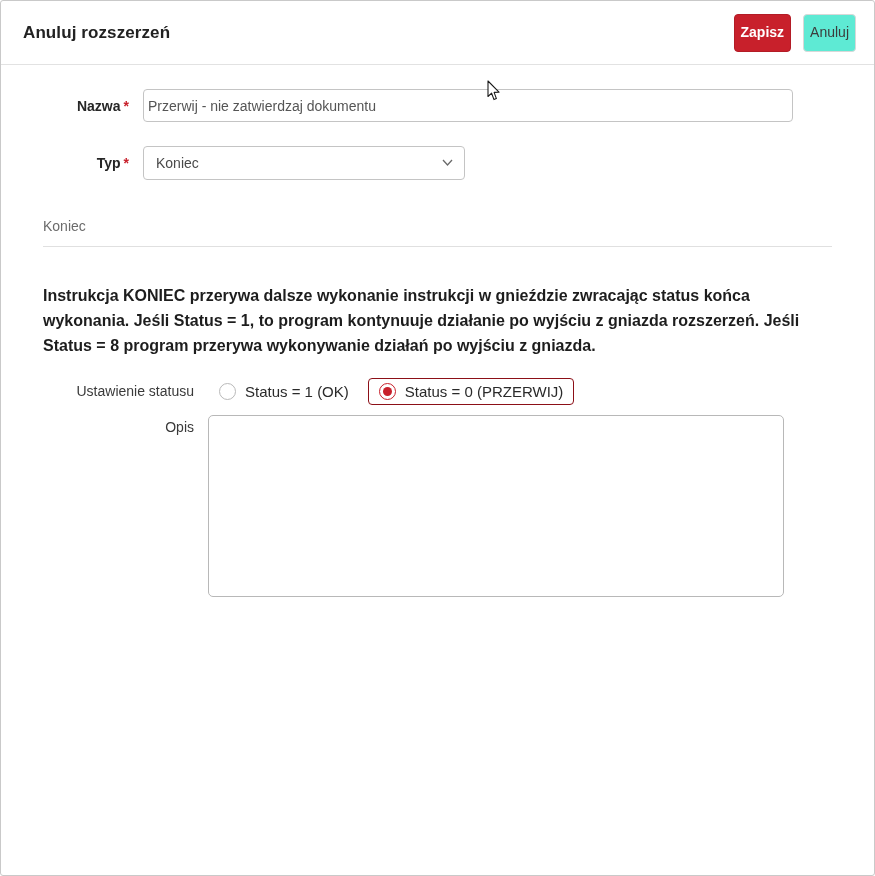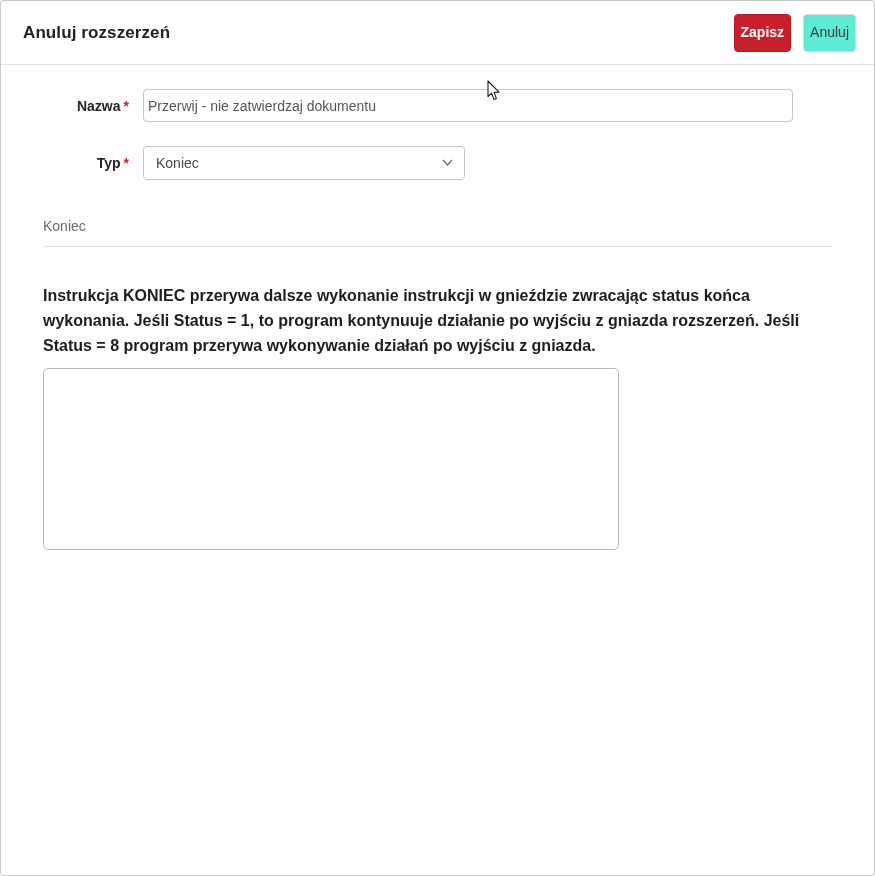--- a/index.html
+++ b/index.html
@@ -295,22 +295,38 @@
 
   </div>
 
   <div class="section">
     <div class="section-title">Koniec</div>
     <div class="section-rule"></div>
   </div>
 
   <div class="description">Instrukcja KONIEC przerywa dalsze wykonanie instrukcji w gnieździe zwracając status końca wykonania. Jeśli Status = 1, to program kontynuuje działanie po wyjściu z gniazda rozszerzeń. Jeśli Status = 8 program przerywa wykonywanie działań po wyjściu z gniazda.</div>
 
+  <div class="status-area">
+    <div class="status-row">
+      <div class="status-label">Ustawienie statusu</div>
+      <div class="radio-group">
+        <div class="radio-item">
+          <span class="radio-dot"></span>
+          <span>Status = 1 (OK)</span>
+        </div>
+        <div class="radio-item selected">
+          <span class="radio-dot"></span>
+          <span>Status = 0 (PRZERWIJ)</span>
+        </div>
+      </div>
+    </div>
+  </div>
 
   <div class="opis-row">
+    <div class="opis-label">Opis</div>
     <textarea class="textarea" placeholder="" style=""></textarea>
   </div>
 
   <svg class="cursor" viewBox="0 0 14 21">
     <path d="M1 1 L1 16.5 L4.6 13.2 L7 19.6 L9.4 18.6 L7.1 12.4 L12 12.2 Z" fill="#ffffff" stroke="#1a1a1a" stroke-width="1.1" stroke-linejoin="round"></path>
   </svg>
 
 </div>
 
 </body></html>

